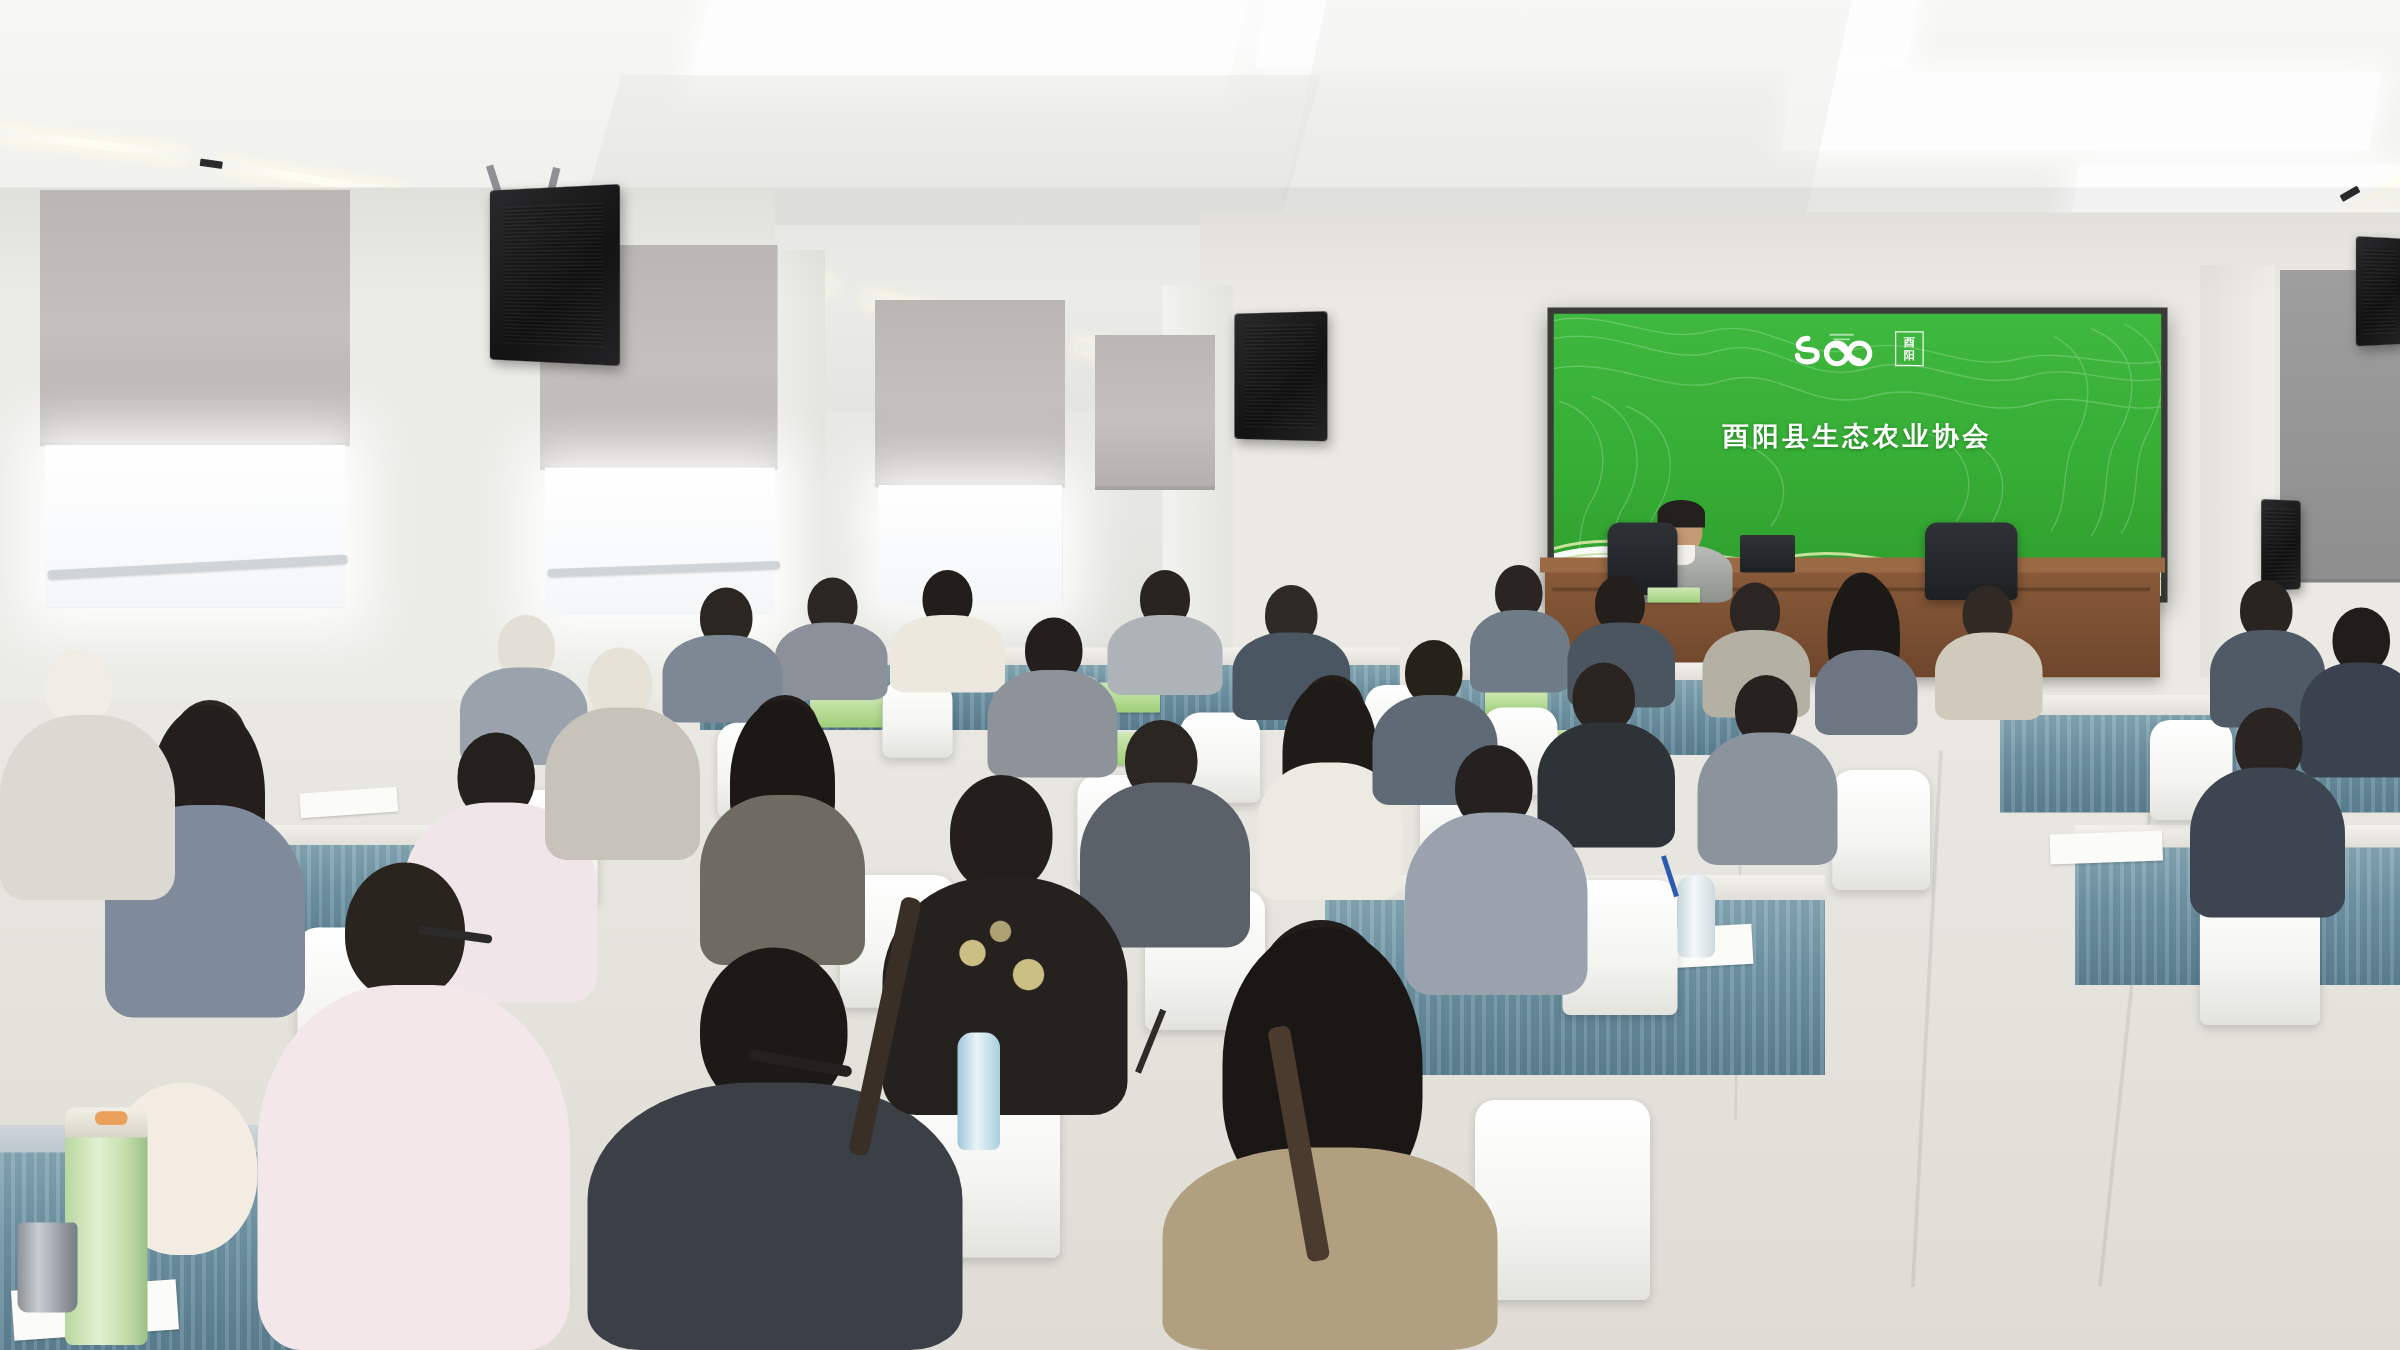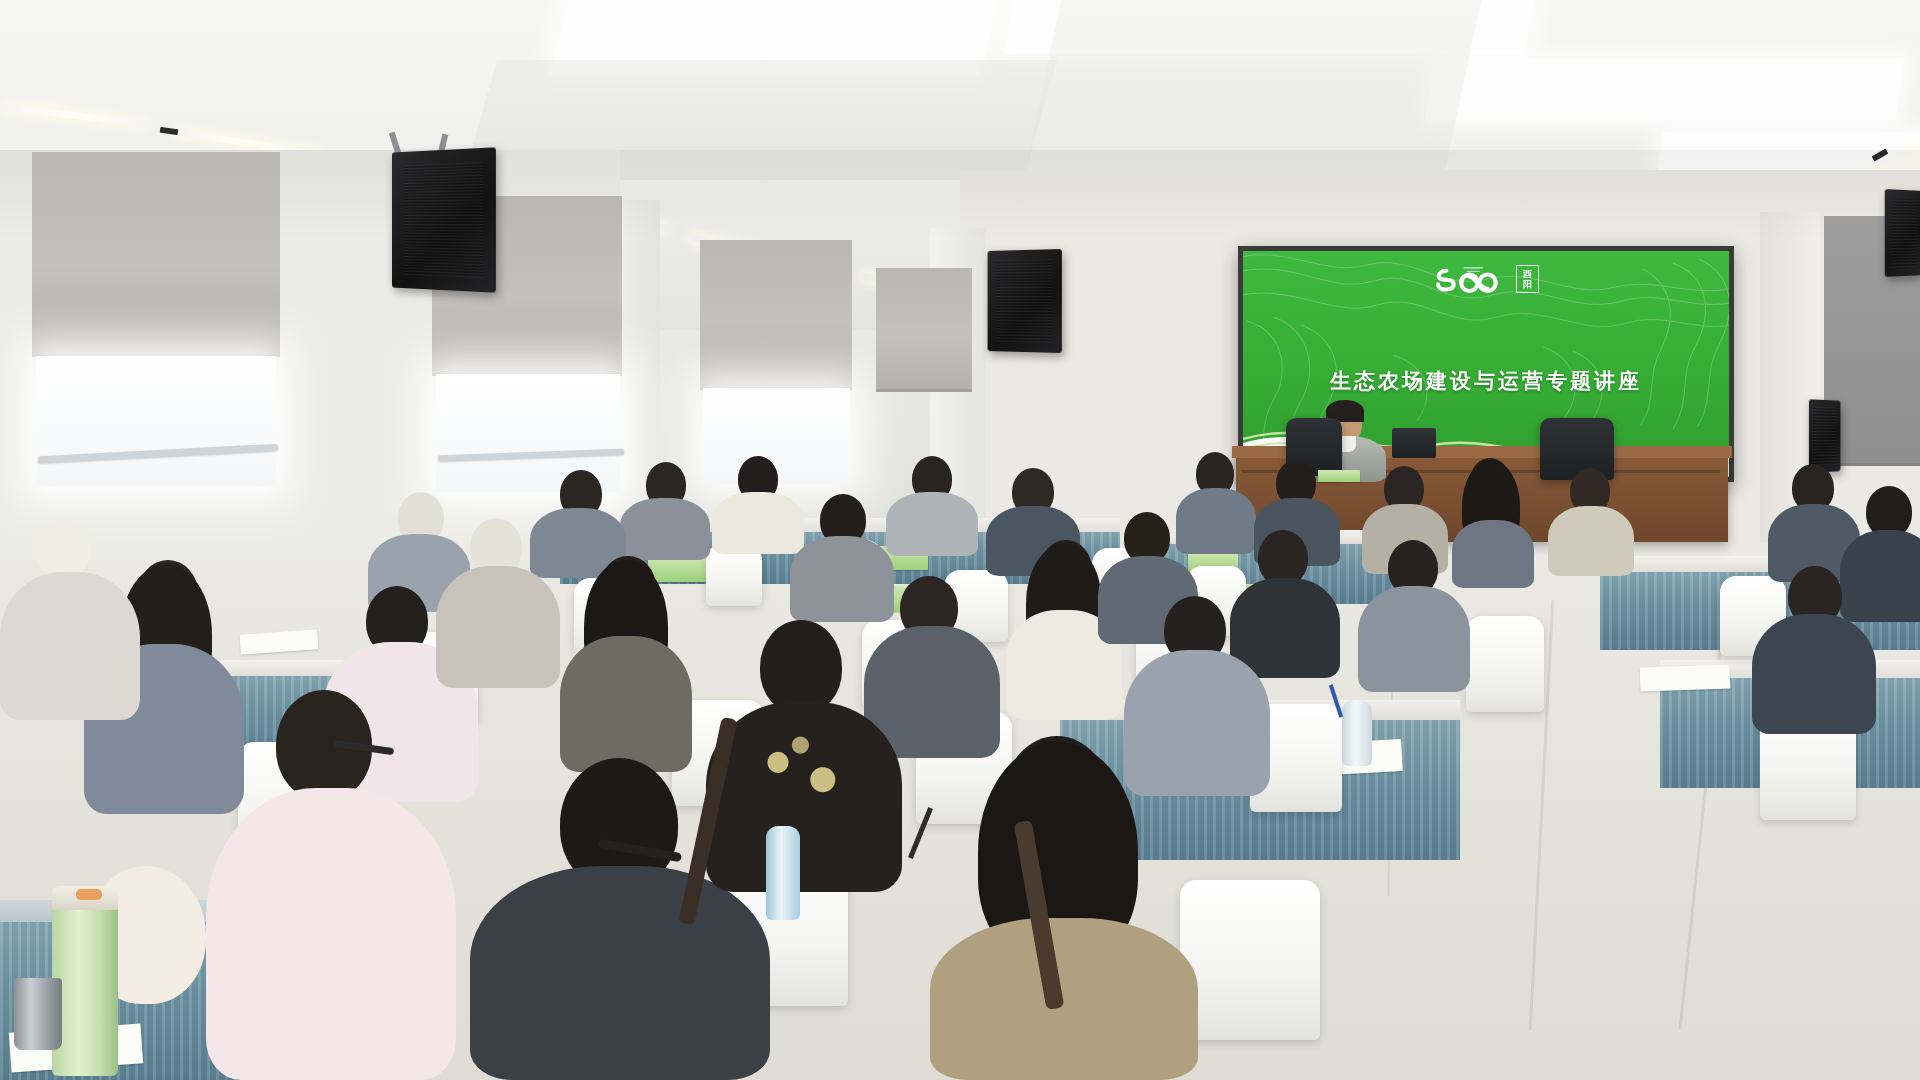--- a/index.html
+++ b/index.html
@@ -207,21 +207,21 @@
               <rect x="40" y="4" width="26" height="2.2" rx="1"></rect>
               <rect x="44" y="9" width="18" height="1.8" rx="1"></rect>
             </g>
           </svg>
           <div class="logo-seal">
             <span>酉</span>
             <span>阳</span>
           </div>
         </div>
 
-        <div class="led-title2">生态农场建设与运营专题讲座</div>
+        <div class="led-title">酉阳县生态农业协会</div>
       </div>
     </div>
 
     <div class="podium abs" style="left:1236px;top:452px;width:492px;height:90px;"></div>
     <div class="podium-top abs" style="left:1232px;top:446px;width:500px;height:12px;"></div>
     <div class="abs" style="left:1242px;top:470px;width:478px;height:3px;background:rgba(0,0,0,.22);"></div>
 
     <div class="head abs" style="left:1328px;top:404px;width:34px;height:40px;background:#c49a74;"></div>
     <div class="abs" style="left:1326px;top:400px;width:38px;height:22px;border-radius:50% 50% 0 0;background:#23201e;"></div>
     <div class="body abs" style="left:1302px;top:436px;width:84px;height:46px;background:linear-gradient(180deg,#b9bcb7,#8e938d);"></div>

